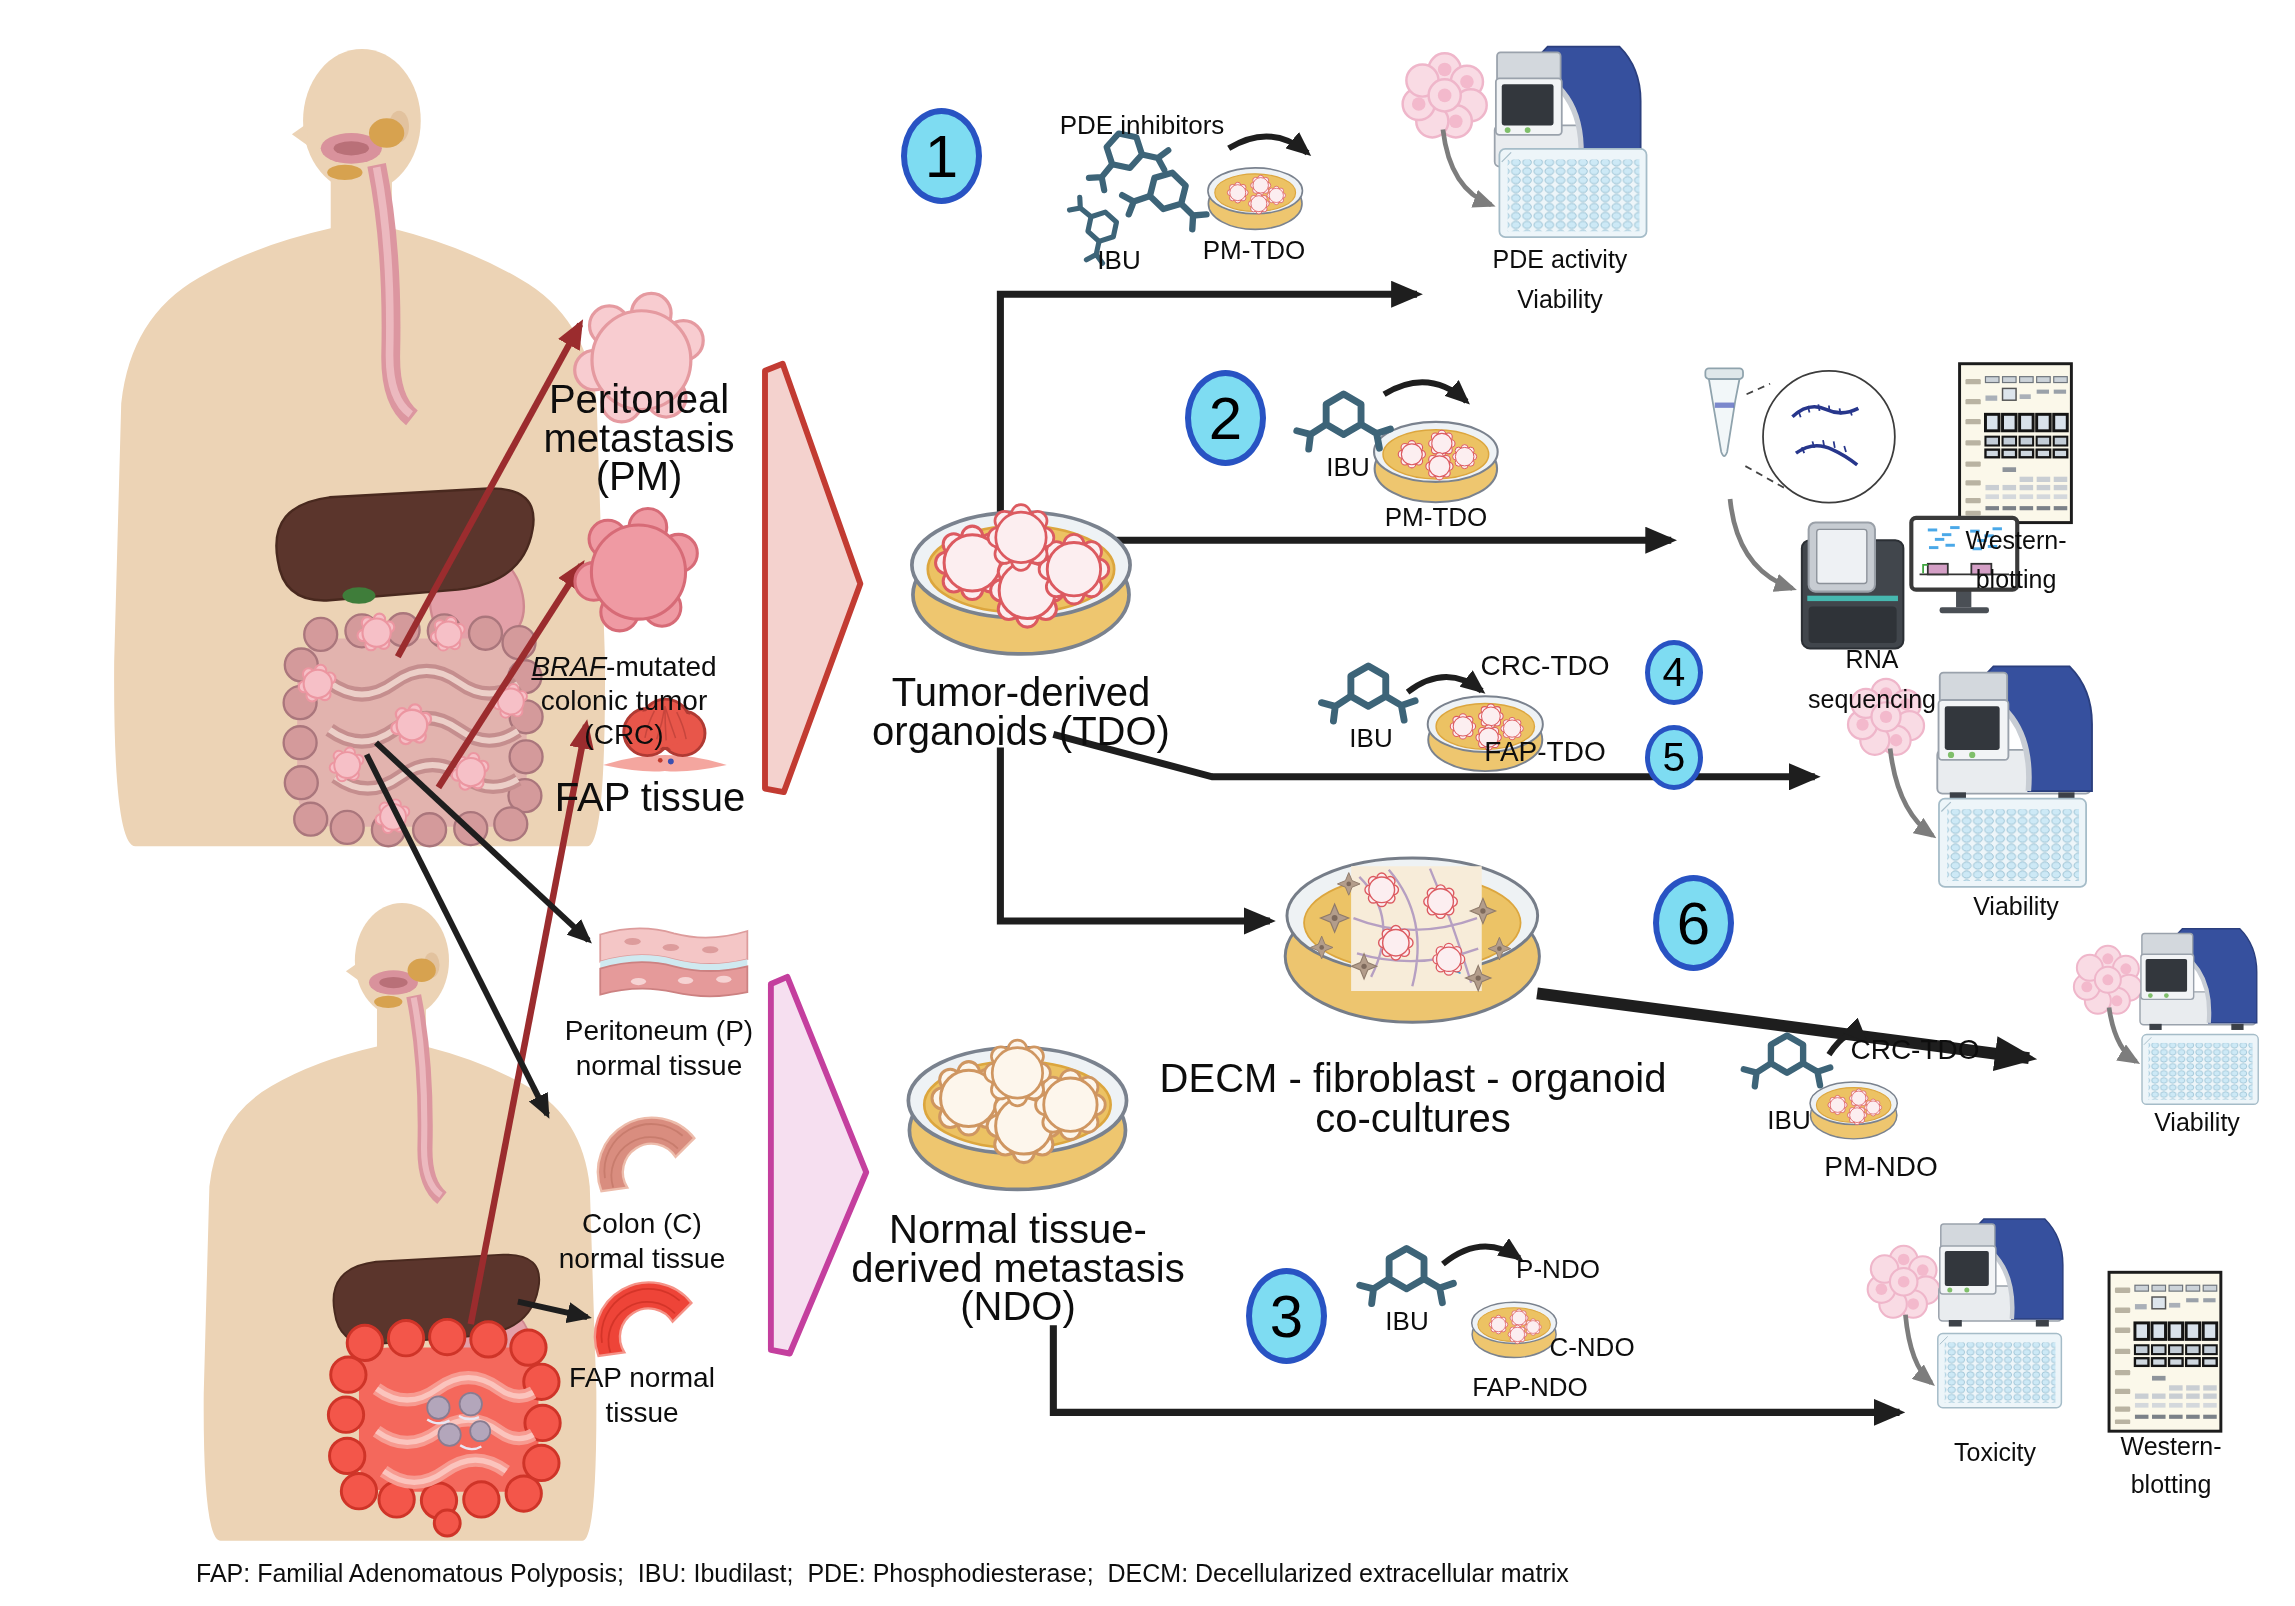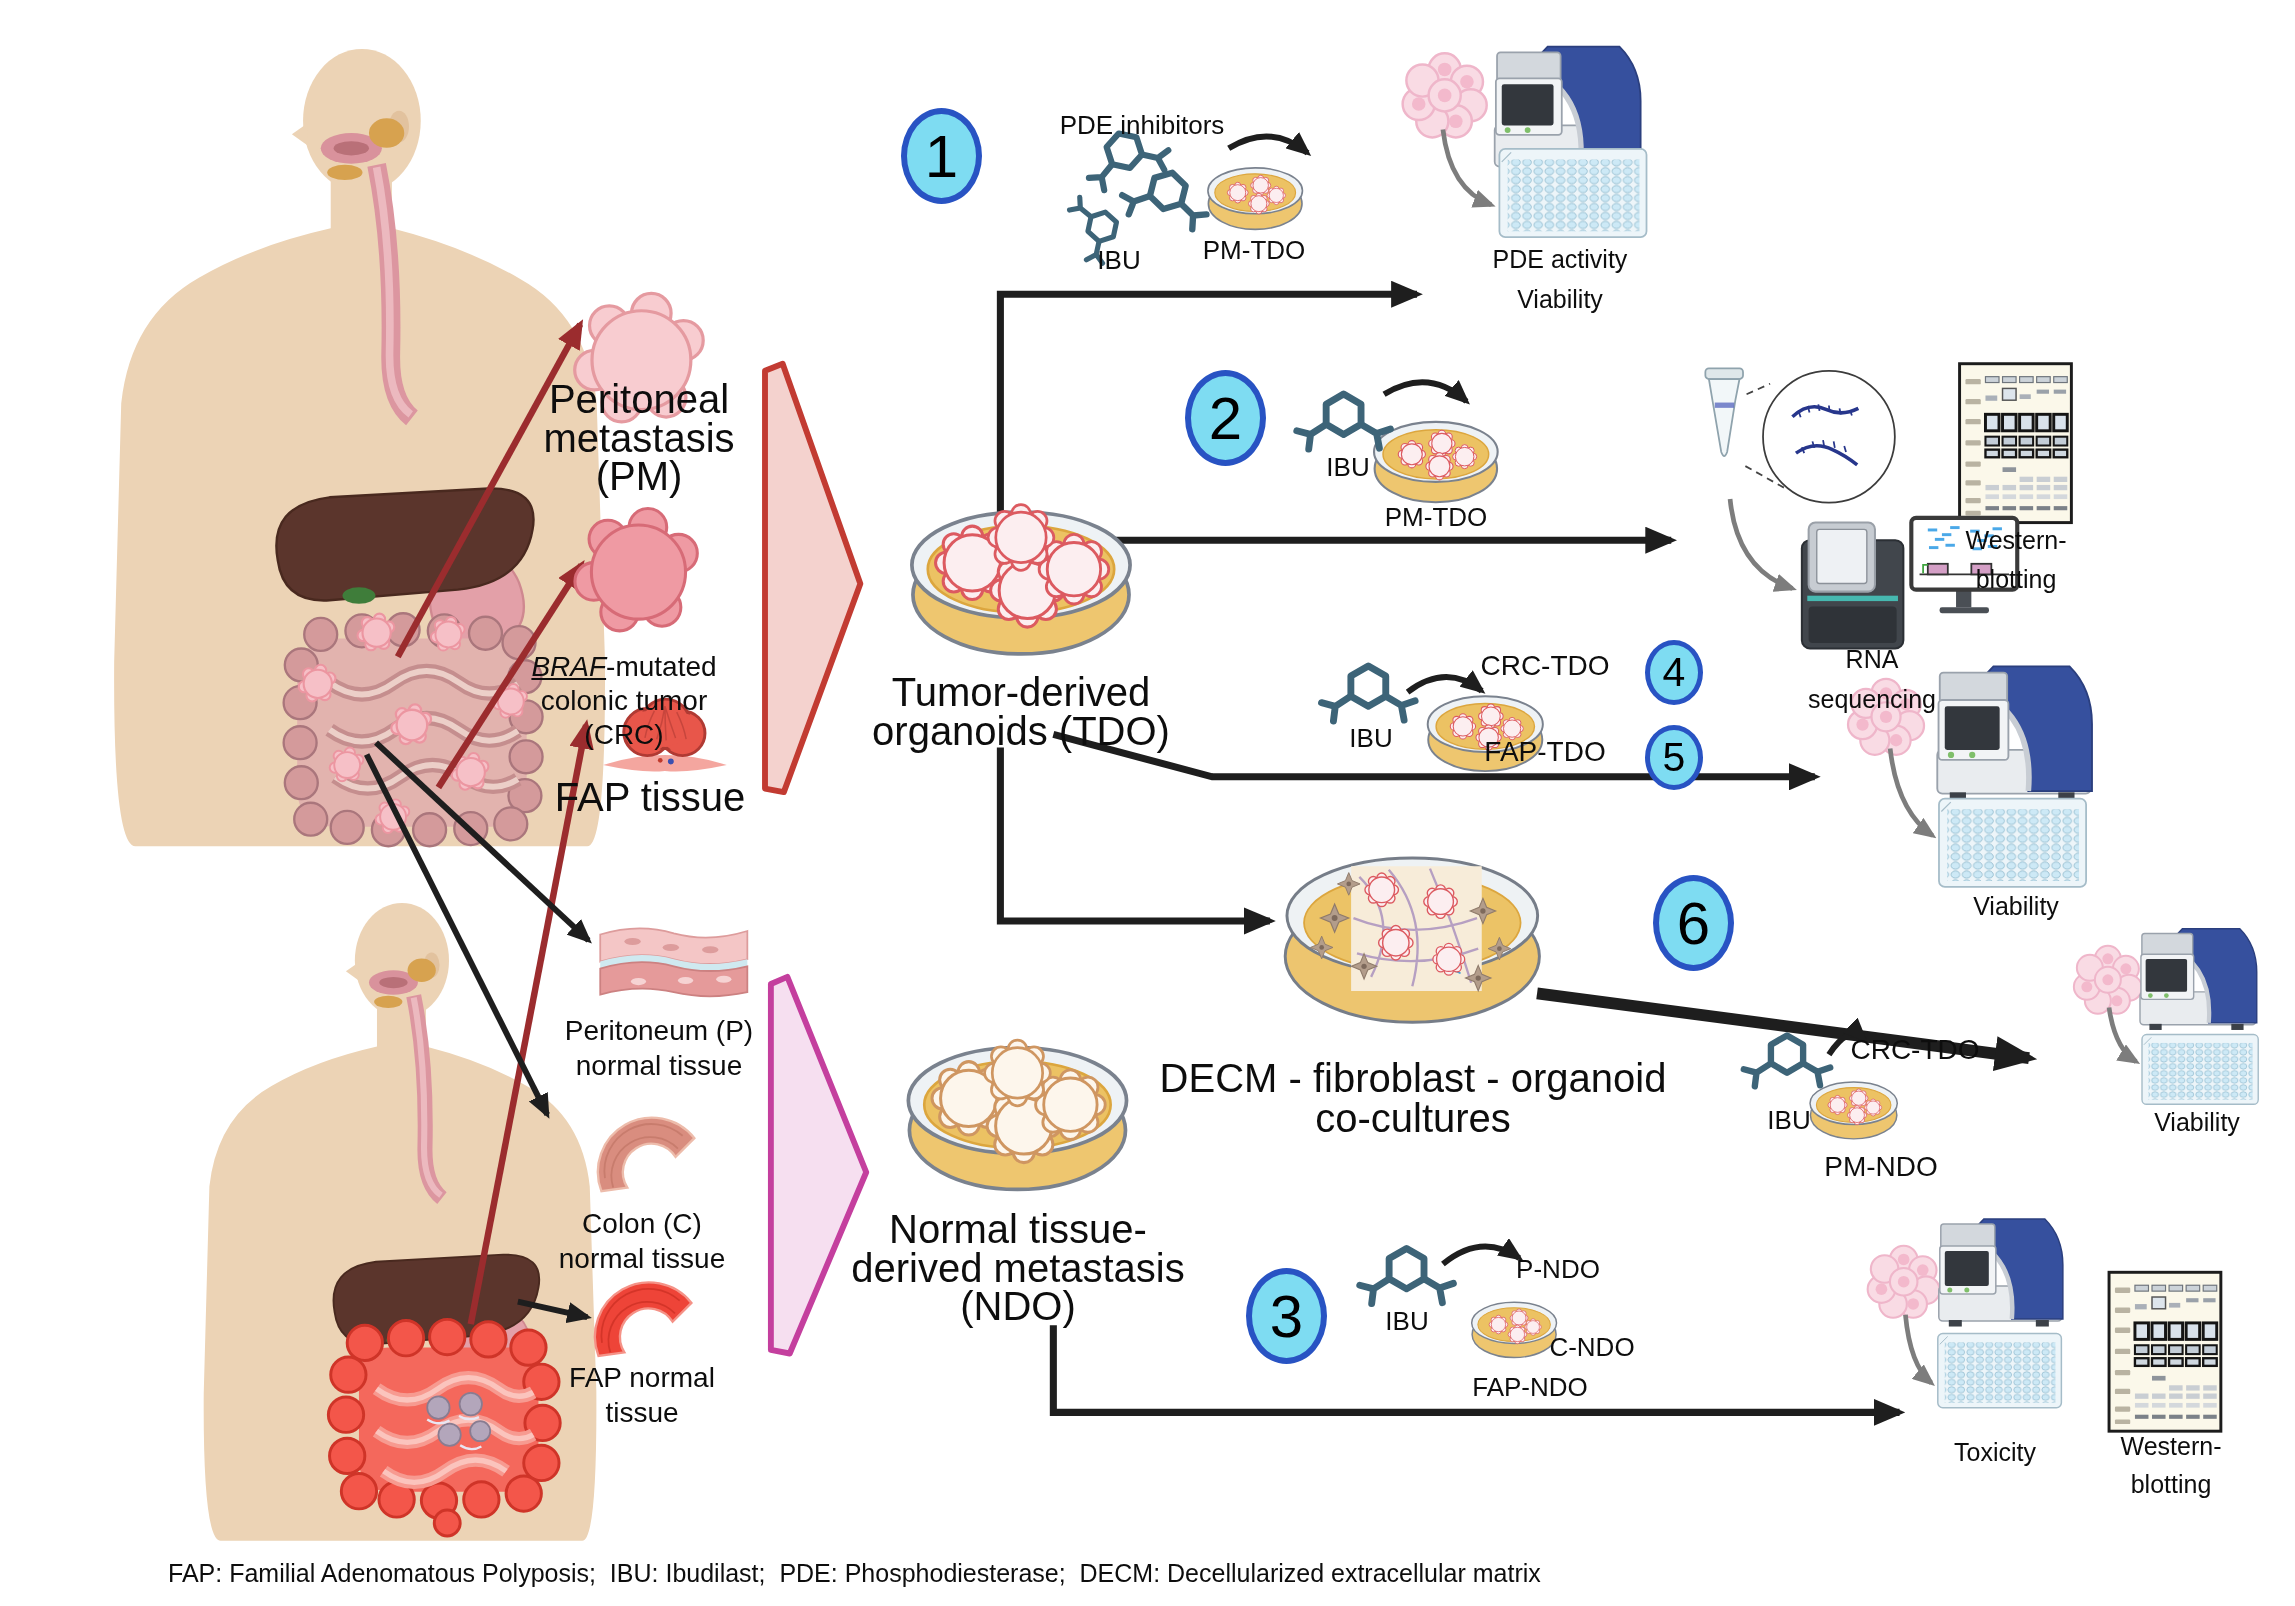--- a/index.html
+++ b/index.html
@@ -2,21 +2,21 @@
 <html style="font-size:9.4px"><head>
 <meta charset="utf-8">
 <style>
   html,body{margin:0;padding:0;background:#fff;}
   .canvas{position:relative;width:2295px;height:1606px;background:#ffffff;
           font-family:"Liberation Sans", sans-serif;overflow:hidden;}
   .layer{position:absolute;left:0;top:0;}
   .lbl{position:absolute;transform:translateX(-50%);text-align:center;
        white-space:nowrap;color:#0d0d0d;line-height:1.05;}
   .left{transform:none;text-align:left;}
-  .pre{white-space:pre;}
+  .pre{white-space:pre;margin-left:28px;}
   .it{font-style:italic;text-decoration:underline;}
   .f58{font-size:25px}.f55{font-size:40px}.f47{font-size:28px}
   .f44{font-size:26px}.f42{font-size:25px}
   .stepc{position:absolute;background:#7EDCF2;border-radius:50%;
          display:flex;align-items:center;justify-content:center;color:#000;}
   .stepc.big{width:69px;height:84px;border:6.5px solid #2853C3;font-size:60px;}
   .stepc.small{width:48px;height:55px;border:5.3px solid #2853C3;font-size:41px;}
 </style>
 </head>
 <body>

